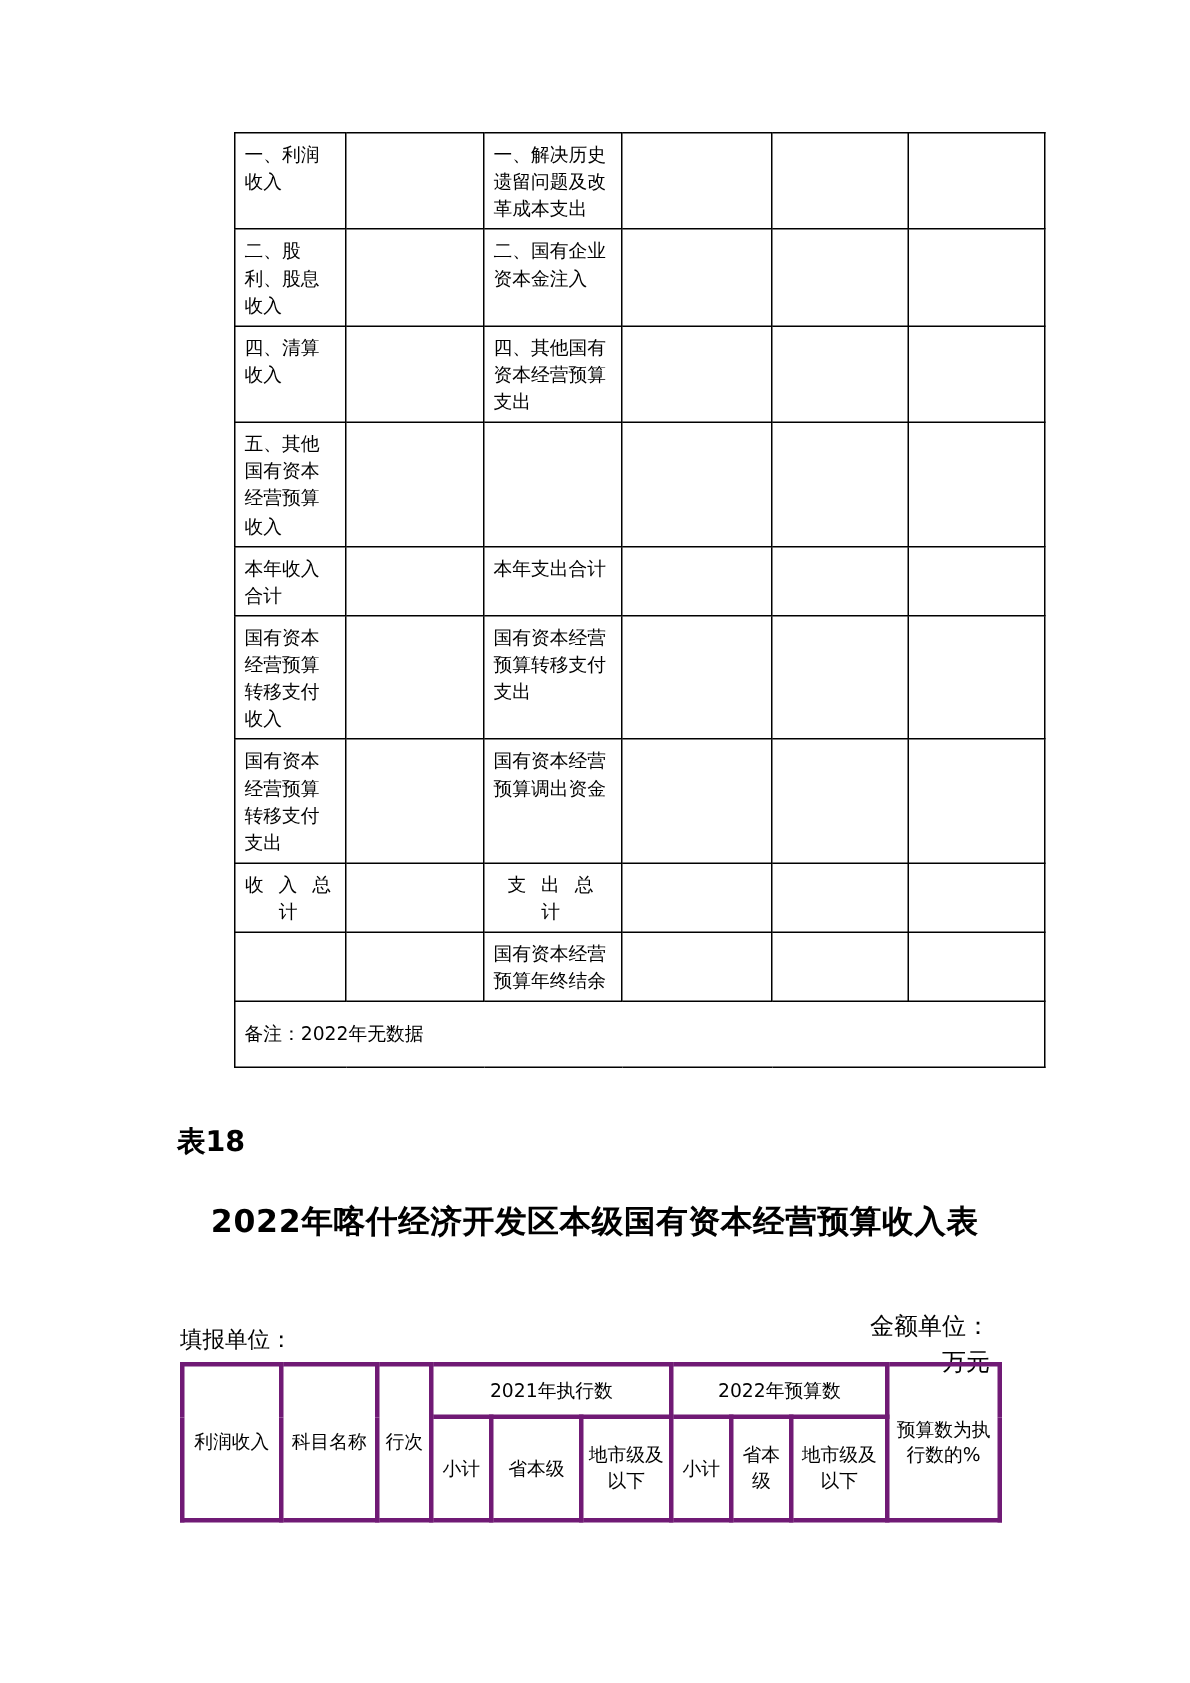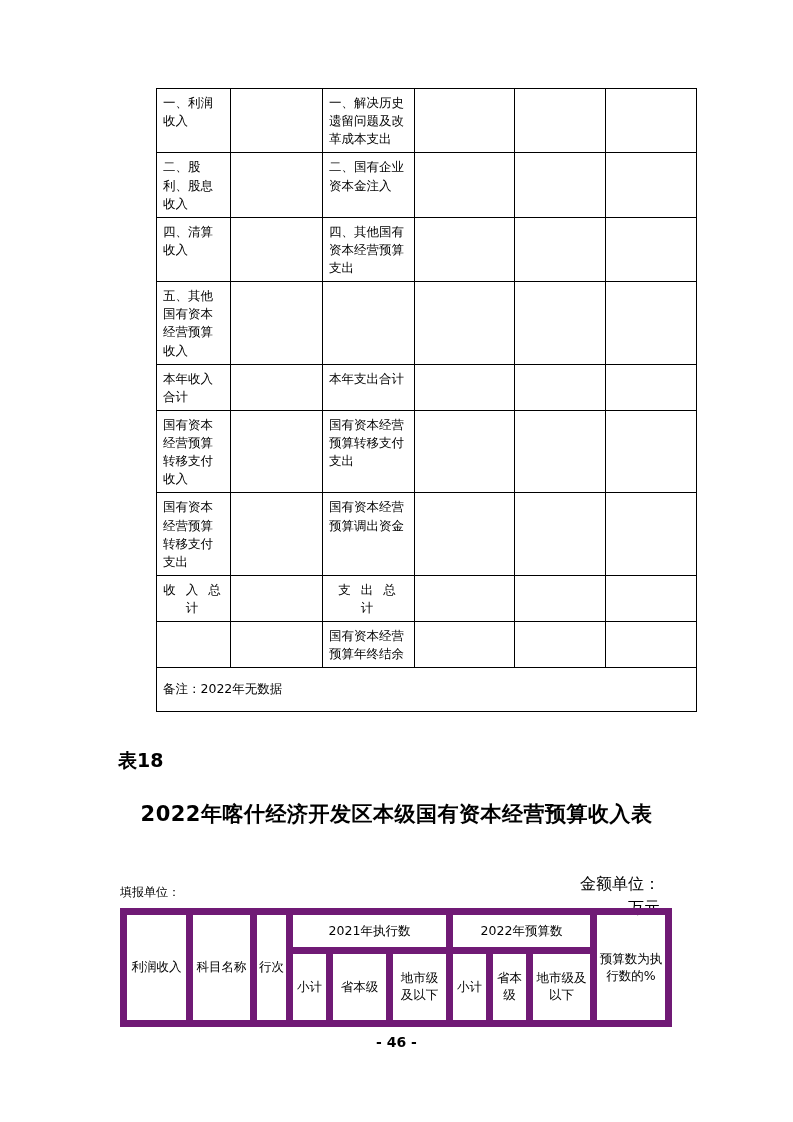--- a/index.html
+++ b/index.html
@@ -88,34 +88,34 @@
     right: 133px;
     top: 872px;
     text-align: right;
     font-size: 16px;
     line-height: 1.5;
   }
   .filler-unit {
     position: absolute;
     left: 120px;
     top: 884px;
-    font-size: 12px;
+    font-size: 15px;
   }
 
   
   .tbl-head {
     position: absolute;
     left: 120px;
     top: 908px;
     width: 545px;
     border-collapse: collapse;
     table-layout: fixed;
   }
   .tbl-head td {
-    border: 7px solid #701a75;
+    border: 3px solid #701a75;
     text-align: center;
     vertical-align: middle;
     font-size: 12.5px;
     line-height: 1.35;
     padding: 3px 2px;
     font-family: "DejaVu Sans", "Liberation Sans", sans-serif;
   }
   .h-code  { width: 66px; }
   .h-name  { width: 64px; }
   .h-line  { width: 36px; }
@@ -271,15 +271,14 @@
         <td>小计</td>
         <td>省本级</td>
         <td>地市级及以下</td>
         <td>小计</td>
         <td>省本级</td>
         <td>地市级及以下</td>
       </tr>
     </tbody>
   </table>
 
-  <div class="page-num">- 46 -</div>
 
 </div>
 
 </body></html>

